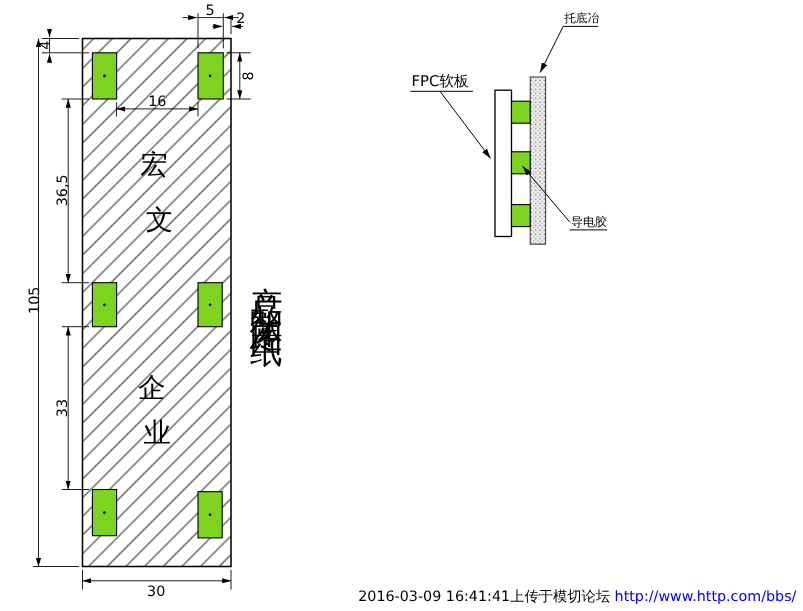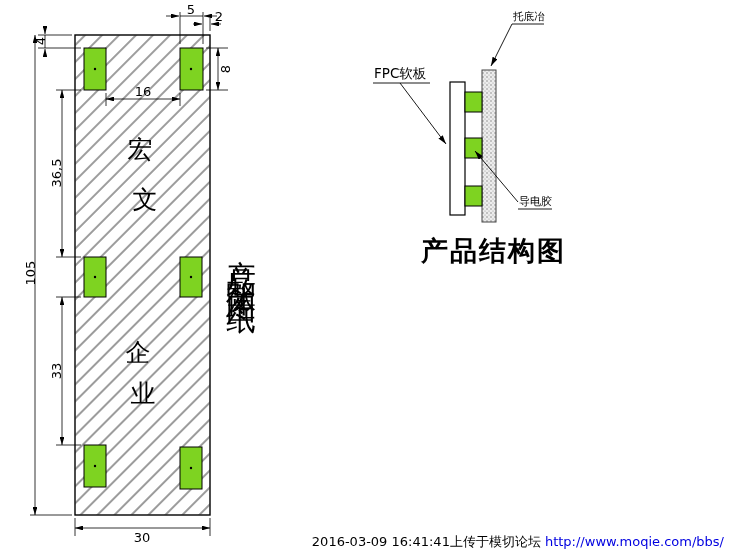--- a/index.html
+++ b/index.html
@@ -143,19 +143,18 @@
       <line x1="182" y1="24" x2="161" y2="66" marker-end="url(#arrR)"></line>
       <line x1="188" y1="209" x2="222" y2="209"></line>
       <line x1="188" y1="202" x2="145" y2="151" marker-end="url(#arrR)"></line>
     </g>
 
     <text x="44" y="78" font-size="13.5">FPC软板</text>
     <text x="183" y="20" font-size="10.5">托底冶</text>
     <text x="189" y="205" font-size="11">导电胶</text>
   </svg>
 
-  <div class="struct-caption">产品结构图</div>
 
   <div class="footer">
-    <span>2016-03-09 16:41:41上传于模切论坛</span><span class="url">http://www.moqie.com/bbs/</span>
+    <span>2016-03-09 16:41:41上传于模切论坛</span><span class="url">http://www.http.com/bbs/</span>
   </div>
 
 </div>
 
 </body></html>

